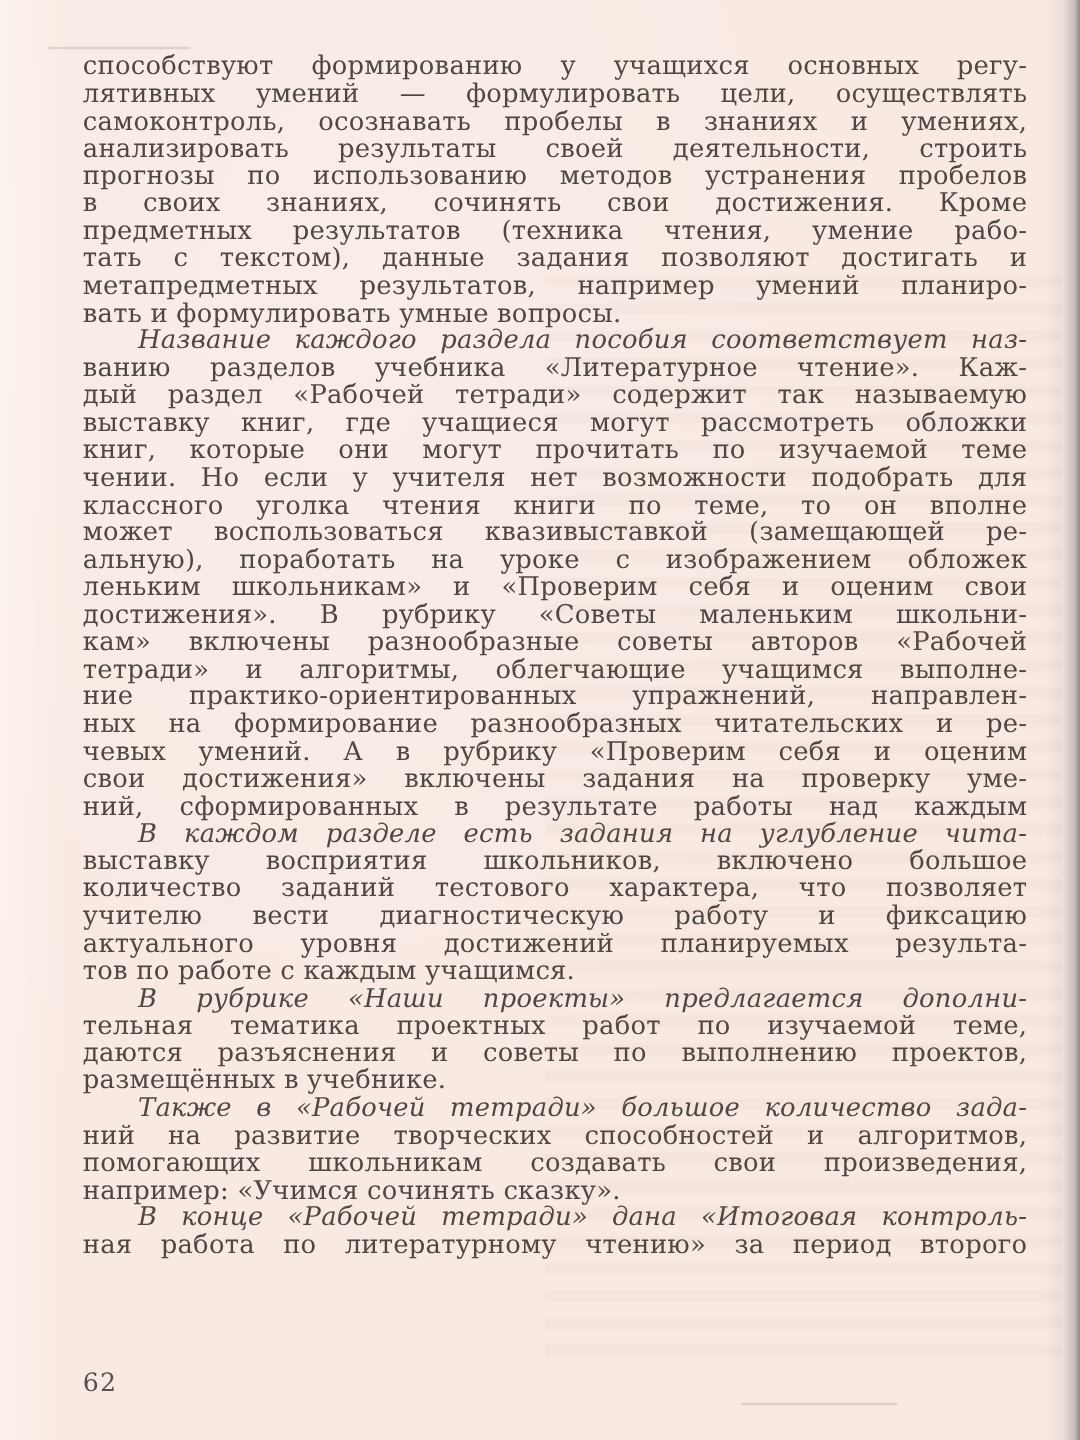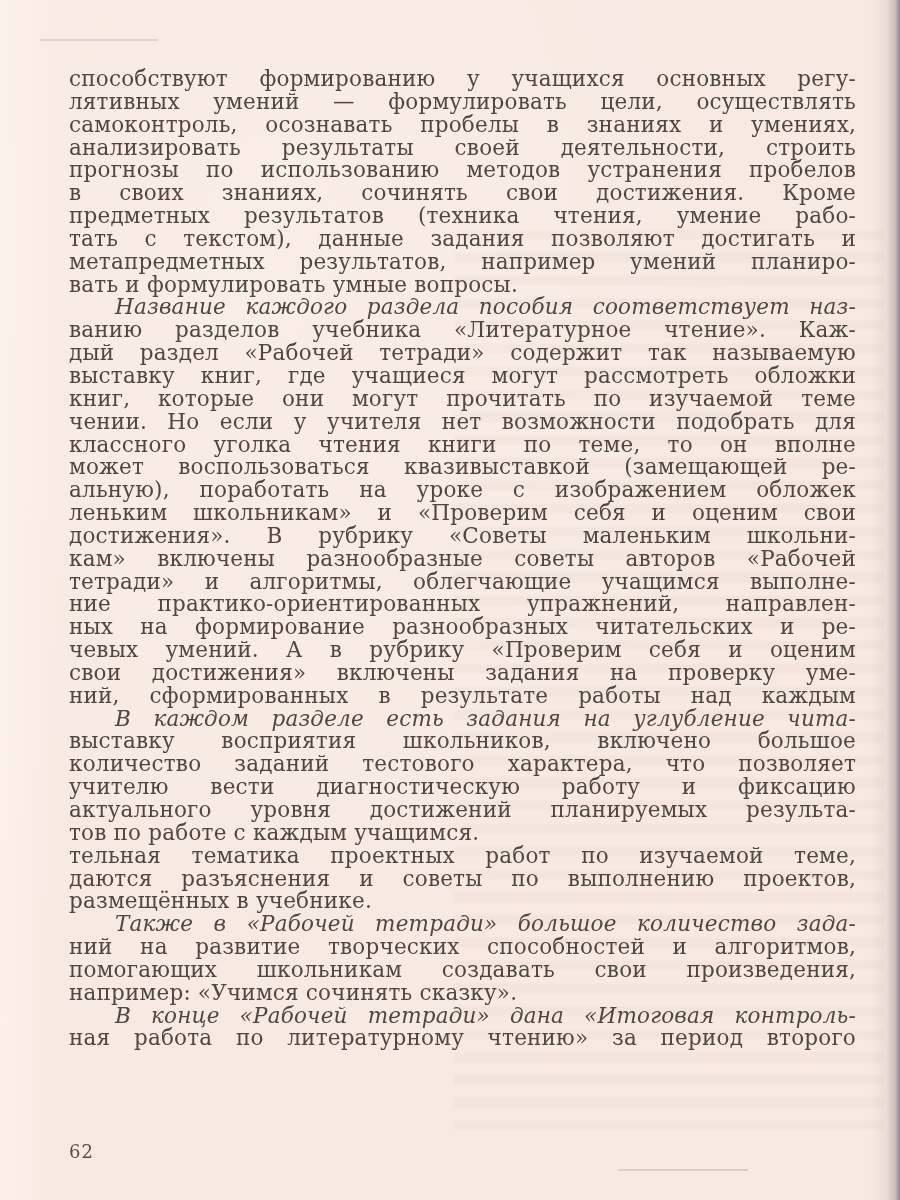--- a/index.html
+++ b/index.html
@@ -41,41 +41,40 @@
   }
   .text-block {
     position: absolute;
     left: 69px;
     top: 45px;
     width: 787px;
     color: var(--ink);
     font-size: 21.5px;
     line-height: 22.85px;
     letter-spacing: 0.2px;
-    margin-top: 23px;
   }
   .line {
     text-align: justify;
     text-align-last: justify;
     height: 22.85px;
     white-space: nowrap;
   }
   .line.endpar {
     text-align-last: left;
   }
   .line.indent {
     text-indent: 46px;
     font-style: italic;
   }
   .page-number {
     position: absolute;
     left: 69px;
     top: 1140px;
     color: #54504b;
-    font-size: 18px;
+    font-size: 21px;
     line-height: 24px;
     letter-spacing: 1px;
   }
   
   .right-edge-shadow {
     position: absolute;
     top: 0;
     right: 0;
     width: 30px;
     height: 100%;
@@ -141,20 +140,21 @@
       <div class="line">ных на формирование разнообразных читательских и ре-</div>
       <div class="line">чевых умений. А в рубрику «Проверим себя и оценим</div>
       <div class="line">свои достижения» включены задания на проверку уме-</div>
       <div class="line">ний, сформированных в результате работы над каждым</div>
       <div class="line indent">В каждом разделе есть задания на углубление чита-</div>
       <div class="line">выставку восприятия школьников, включено большое</div>
       <div class="line">количество заданий тестового характера, что позволяет</div>
       <div class="line">учителю вести диагностическую работу и фиксацию</div>
       <div class="line">актуального уровня достижений планируемых результа-</div>
       <div class="line endpar">тов по работе с каждым учащимся.</div>
+      <div class="line indent">В рубрике «Наши проекты» предлагается дополни-</div>
       <div class="line">тельная тематика проектных работ по изучаемой теме,</div>
       <div class="line">даются разъяснения и советы по выполнению проектов,</div>
       <div class="line endpar">размещённых в учебнике.</div>
       <div class="line indent">Также в «Рабочей тетради» большое количество зада-</div>
       <div class="line">ний на развитие творческих способностей и алгоритмов,</div>
       <div class="line">помогающих школьникам создавать свои произведения,</div>
       <div class="line endpar">например: «Учимся сочинять сказку».</div>
       <div class="line indent">В конце «Рабочей тетради» дана «Итоговая контроль-</div>
       <div class="line">ная работа по литературному чтению» за период второго</div>
     </div>

